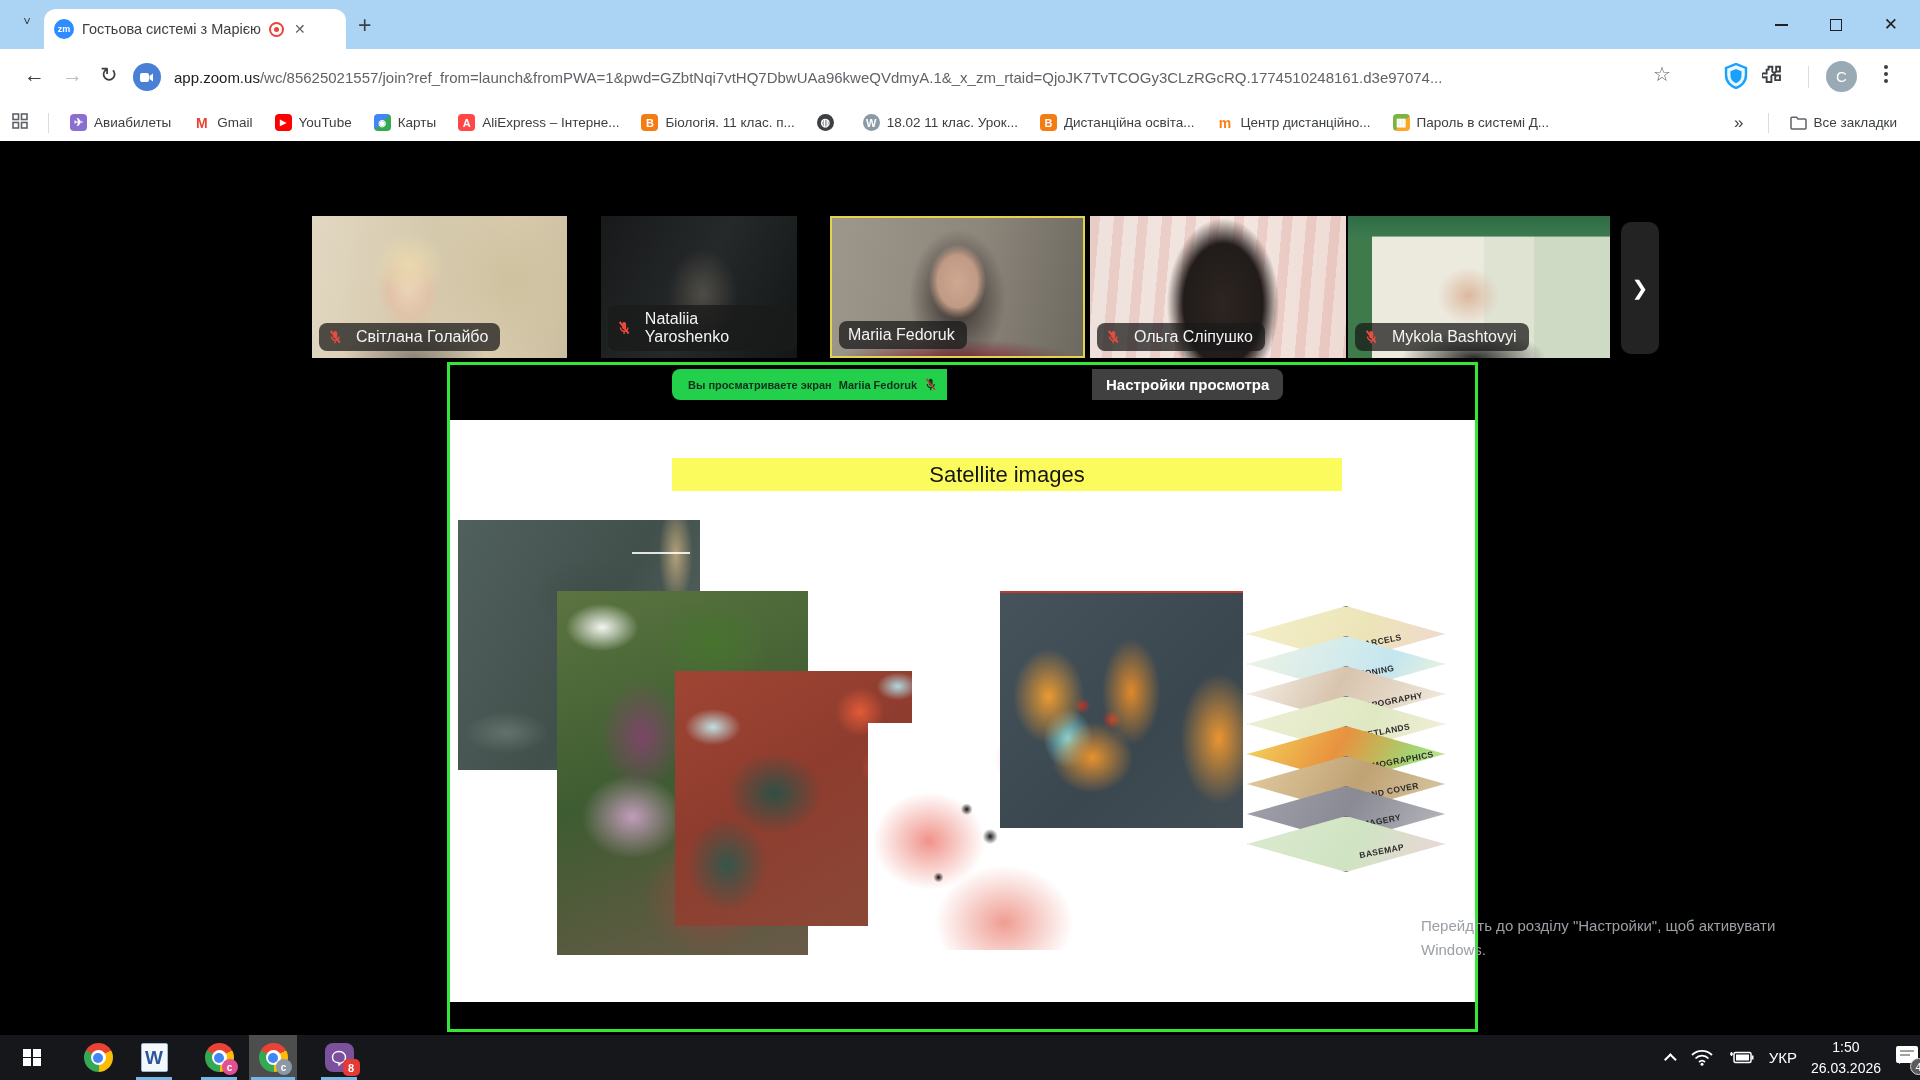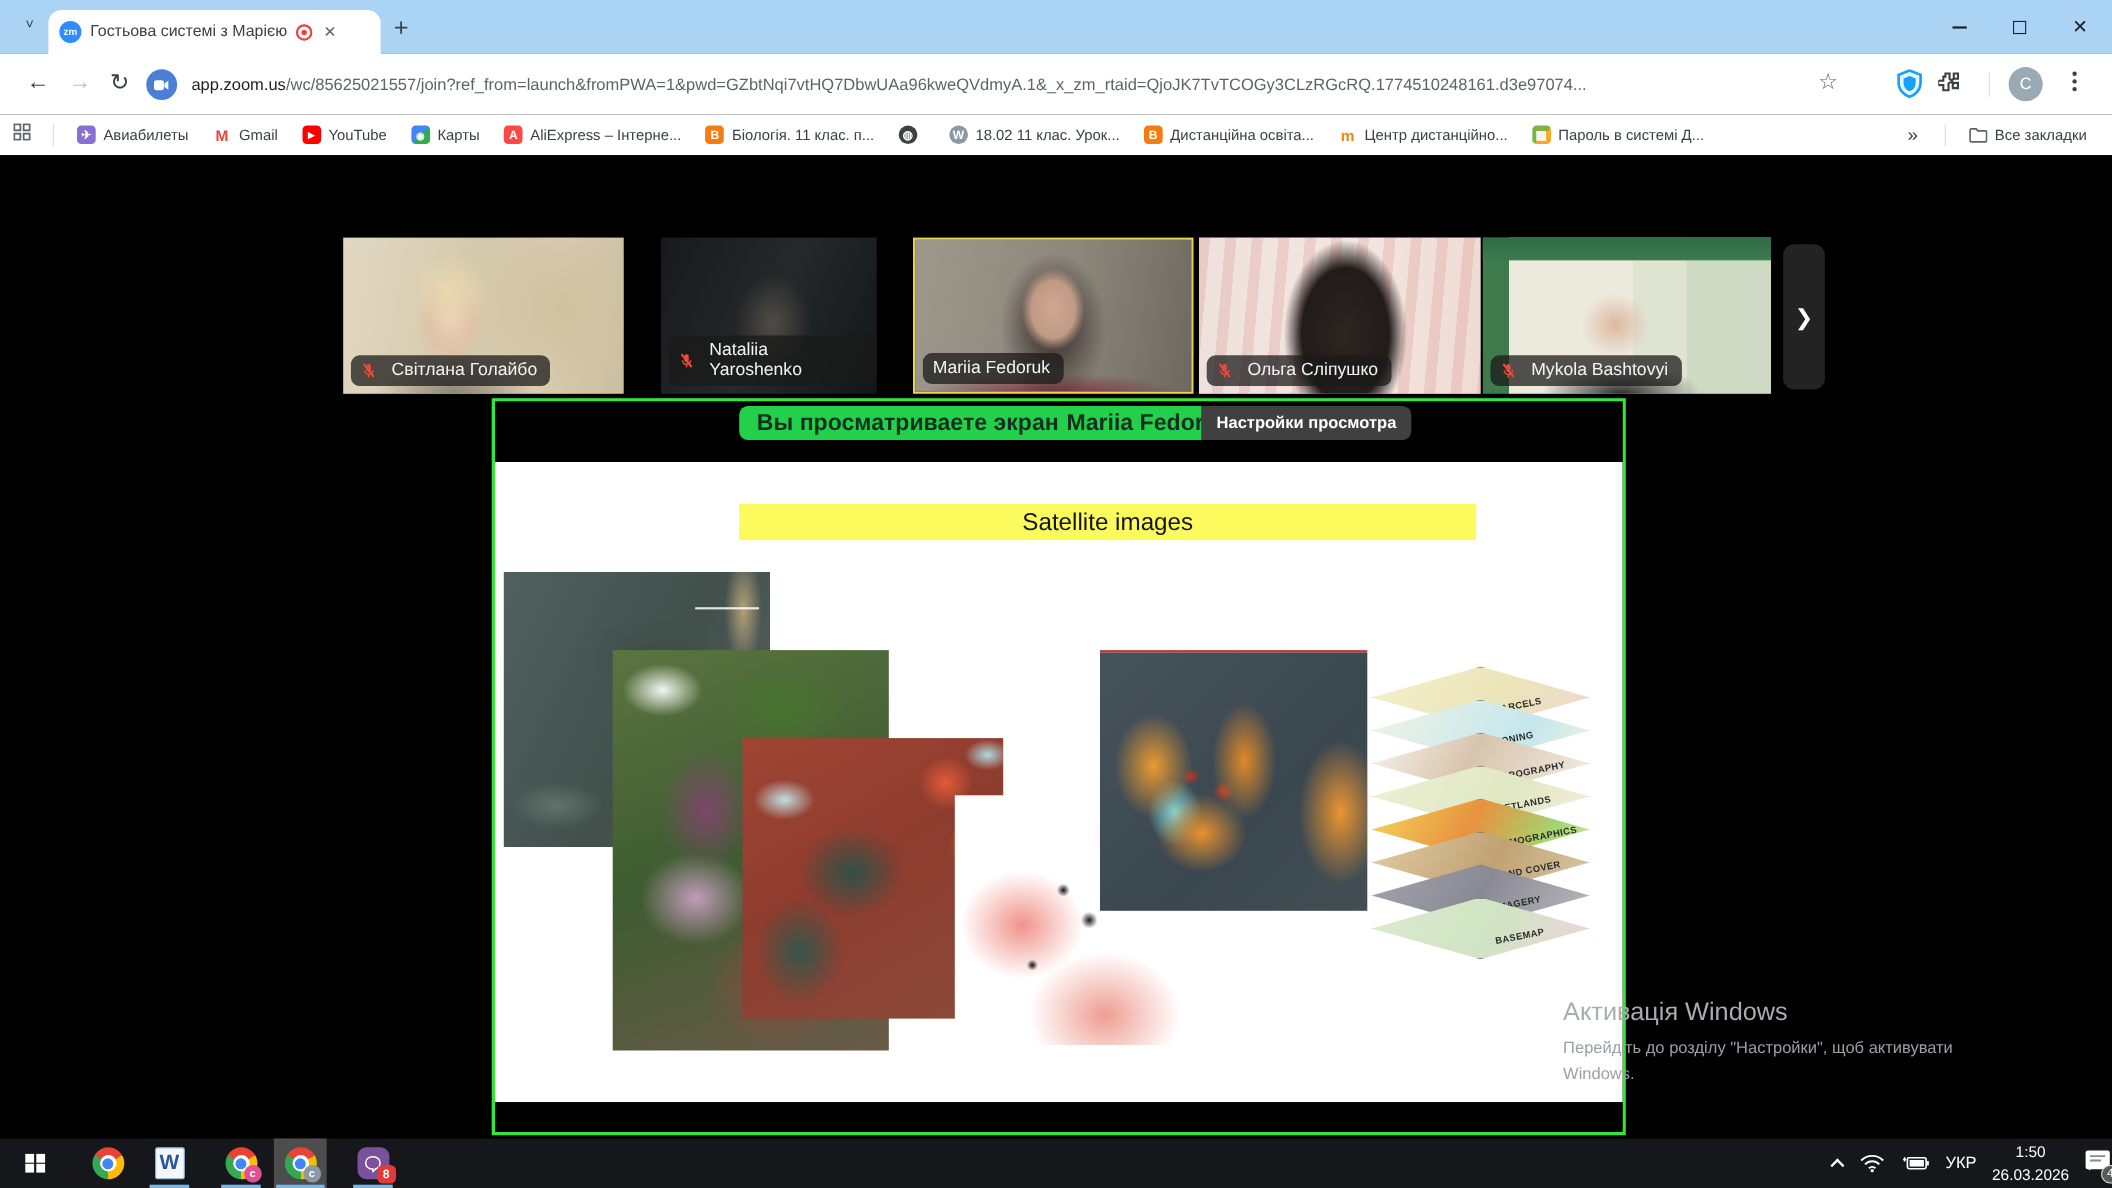--- a/index.html
+++ b/index.html
@@ -70,21 +70,21 @@
     linear-gradient(90deg,#ece2dd 0%,#f4ebe7 55%,#ecd9d2 100%); }
   .t5 { left:1348px; width:262px; background:
     radial-gradient(ellipse 44px 40px at 46% 56%, #dcb89e 0%, rgba(220,184,158,0) 70%),
     radial-gradient(ellipse 90px 34px at 48% 100%, #2a2d2a 0%, rgba(42,45,42,0) 80%),
     linear-gradient(180deg,#2f6b44 0%,#3b7a4f 14%, rgba(59,122,79,0) 15%),
     linear-gradient(90deg,#3e7a4c 0 9%, #ece9dd 9% 52%, #dfe3d2 52% 71%, #cfdac4 71% 100%); }
 
   
   .share { position:absolute; left:447px; top:221px; width:1031px; height:670px; border:3px solid #35e63a; background:#000; }
   .share-topbar { position:absolute; left:0; top:0; width:1025px; height:55px; background:#000; }
-  .banner-pill { position:absolute; left:222px; top:4px; height:31px; background:#23d04b; border-radius:8px 0 0 8px; display:flex; align-items:center; gap:7px; padding:0 10px 0 16px; font-size:21px; font-weight:bold; color:#11301f; }
+  .banner-pill { position:absolute; left:222px; top:4px; height:31px; background:#23d04b; border-radius:8px 0 0 8px; display:flex; align-items:center; gap:7px; padding:0 10px 0 16px; font-size:11px; font-weight:bold; color:#11301f; }
   .banner-name { font-weight:bold; }
   .banner-btn { position:absolute; left:642px; top:4px; height:31px; background:#404040; border-radius:0 8px 8px 0; display:flex; align-items:center; padding:0 14px; color:#fff; font-size:15px; font-weight:bold; cursor:pointer; }
   .slide { position:absolute; left:0; top:55px; width:1025px; height:582px; background:#fff; overflow:hidden; }
   .share-botbar { position:absolute; left:0; top:637px; width:1025px; height:27px; background:#000; }
 
   .slide-title { position:absolute; left:222px; top:38px; width:670px; height:33px; background:#fbfb5e; color:#151515; font-size:22px; display:flex; align-items:center; justify-content:center; }
 
   .sat { position:absolute; }
   .sat1 { left:8px; top:100px; width:242px; height:250px; background:
     radial-gradient(ellipse 26px 80px at 90% 14%, #b3a078 0%, rgba(179,160,120,0) 65%),
@@ -387,21 +387,20 @@
               <div class="ldiamond lc7"></div>
               <div class="llabel">BASEMAP</div>
             </div>
         </div>
       </div>
 
       <div class="share-botbar"></div>
     </div>
 
     <div class="watermark">
-      <div class="wm-title">Активація Windows</div>
       <div class="wm-sub"><span>Перейдіть до розділу "Настройки", щоб активувати</span><br><span>Windows.</span></div>
     </div>
   </div>
 
   <div class="taskbar">
     <div class="tb-cell" style="left:8px">
       <div class="win-logo">
           <i></i>
           <i></i>
           <i></i>

